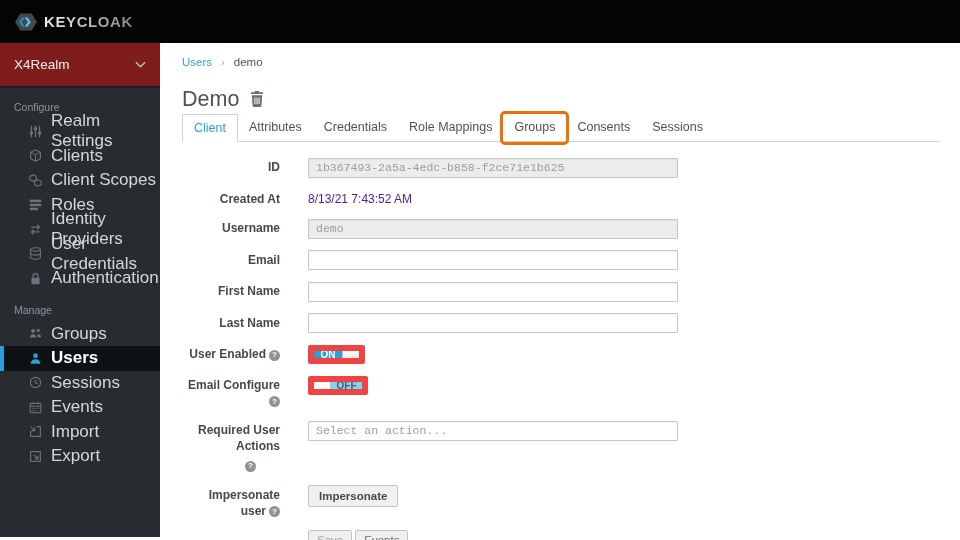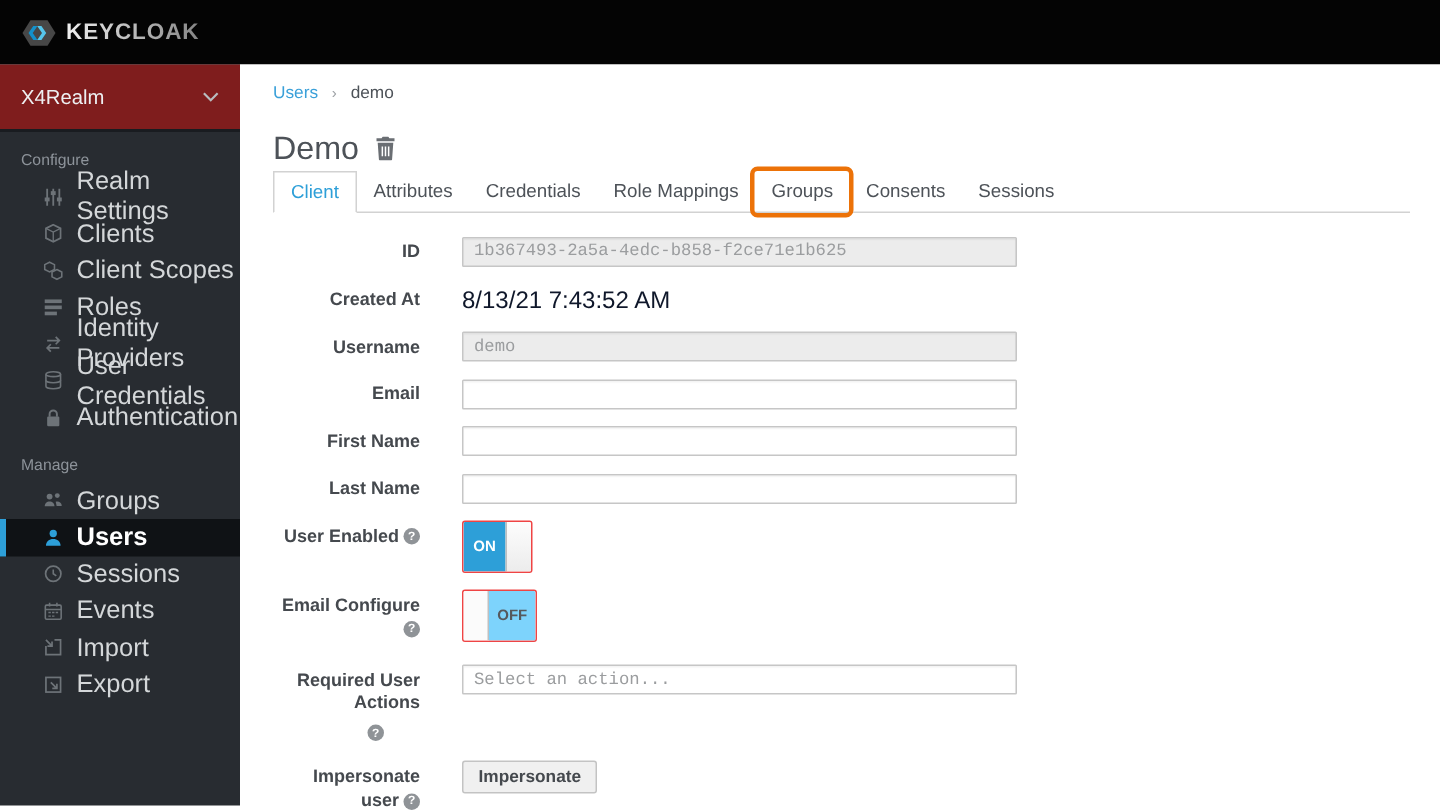--- a/index.html
+++ b/index.html
@@ -59,23 +59,23 @@
   .help-icon{display:inline-flex;align-items:center;justify-content:center;width:11px;height:11px;
              border-radius:50%;background:#8f9397;color:#fff;font-size:8px;font-weight:700;
              margin-left:3px;vertical-align:1px}
   .help-line{padding-right:24px;margin-top:4px}
   .control-col{margin-left:28px}
   .text-input{width:370px;height:20px;border:1px solid #c6c6c6;border-radius:1px;padding:0 7px;
               font-size:11.5px;font-family:Liberation Mono, monospace;color:#4d5258;background:#fff;
               box-shadow:inset 0 1px 1px rgba(0,0,0,.05)}
   .text-input:disabled{background:#ececec;color:#9b9d9f}
   .text-input::placeholder{color:#9b9d9f}
-  .static-text{font-size:16px;color:#0f172a;padding-top:3px}
-
-  .toggle{display:inline-flex;height:35px;border:1px solid #ef4444;border-radius:2px;
+  .static-text{font-size:12px;color:#4c1d95;padding-top:3px}
+
+  .toggle{display:inline-flex;height:19px;border:6px solid #ef4444;border-radius:2px;
           overflow:hidden;cursor:pointer}
   .t-on{width:28px;background:var(--accent);color:#fff;font-size:10px;font-weight:700;
         display:flex;align-items:center;justify-content:center}
   .t-off{width:31px;background:#7dd3fc;color:#55595e;font-size:10px;font-weight:700;
          display:flex;align-items:center;justify-content:center}
   .t-handle{width:17px;background:linear-gradient(#fdfdfd,#ececec)}
   .toggle.on .t-handle{border-left:1px solid #bfbfbf}
   .toggle.off .t-handle{border-right:1px solid #bfbfbf;background:#fbfbfb}
 
   .btn{font-family:inherit;font-size:11.5px;font-weight:600;color:#45494e;background:#f0f0f0;

